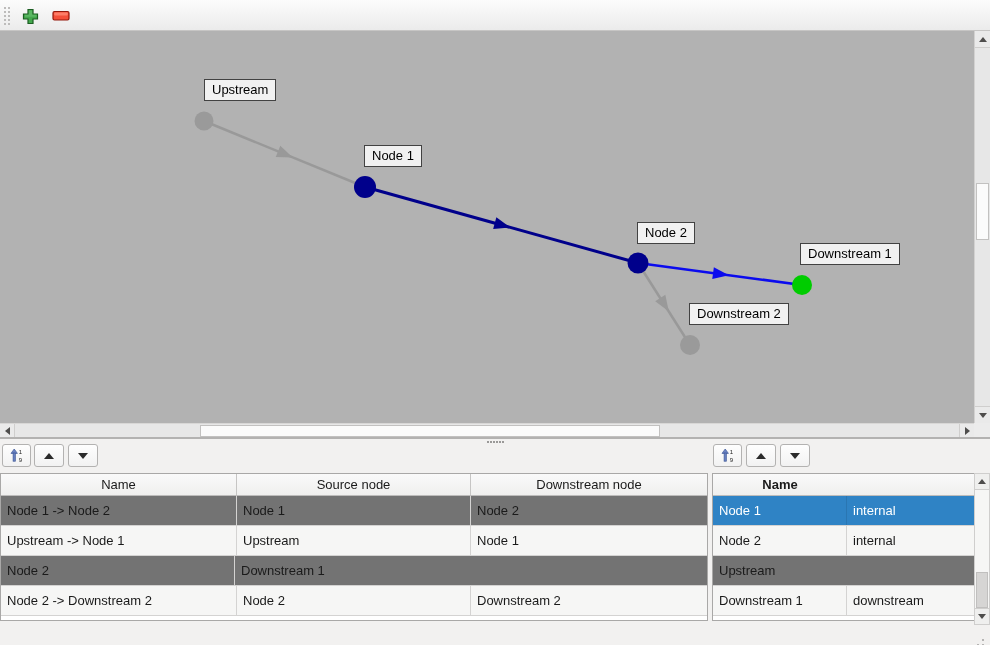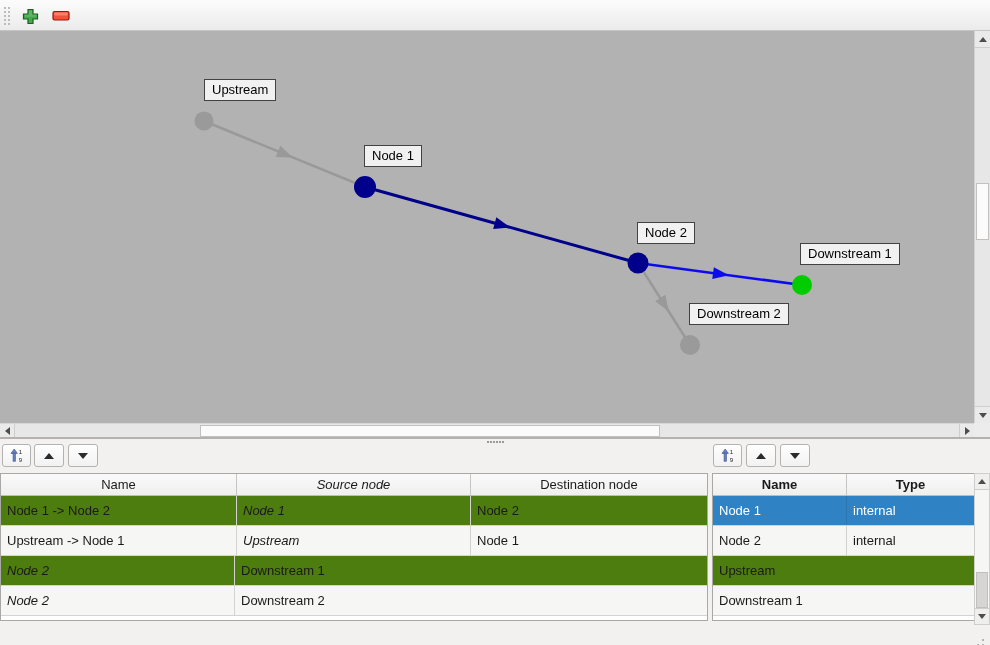--- a/index.html
+++ b/index.html
@@ -51,30 +51,30 @@
   .parr-up{border-left:5px solid transparent;border-right:5px solid transparent;border-bottom:6px solid #2b2b2b;}
   .parr-down{border-left:5px solid transparent;border-right:5px solid transparent;border-top:6px solid #2b2b2b;}
   
   .table{position:absolute;top:473px;background:#fff;border:1px solid #a9a8a7;box-sizing:border-box;}
   .table-left{left:0;width:708px;height:148px;}
   .table-right{left:712px;width:263px;height:148px;}
   .thead{display:flex;height:22px;background:linear-gradient(#fafafa,#efefee);border-bottom:1px solid #bdbcbb;box-sizing:border-box;}
   .th{display:flex;align-items:center;justify-content:center;border-right:1px solid #c6c5c4;box-sizing:border-box;height:100%;}
   .th:last-child{border-right:none;}
   .table-right .th{font-weight:bold;}
-  .tr{display:flex;height:30px;border-bottom:1px solid #d4d3d2;box-sizing:border-box;background:#4d7c0f;}
+  .tr{display:flex;height:30px;border-bottom:1px solid #d4d3d2;box-sizing:border-box;background:#737373;}
   .tr.alt{background:#f6f6f5;align-items:flex-end;}
   .td{line-height:29px;padding-left:6px;border-right:1px solid #d4d3d2;box-sizing:border-box;height:100%;
     white-space:nowrap;overflow:hidden;}
   .td:last-child{border-right:none;}
   .tr.row-selected{color:#fff;}
   .tr.row-selected .td{border-right-color:#2a76b2;}
   .trow-partial{height:4px;background:#fff;}
   
-  .table-left .c1{width:236px;} .table-left .c2{width:234px;font-style:italic;} .table-left .c3{width:236px;}
+  .table-left .c1{width:236px;} .table-left .c2{width:234px;} .table-left .c3{width:236px;}
   .table-right .c1{width:134px;} .table-right .c2{width:127px;}
   
   .vscroll2{position:absolute;left:974px;top:473px;width:16px;height:152px;background:#f6f6f5;border:1px solid #cfcecd;box-sizing:border-box;}
   .vscroll2 .sbtn{left:0;width:14px;height:15px;background:#efefee;}
   .vthumb2{position:absolute;left:1px;width:12px;background:#d6d5d4;border:1px solid #c0bfbe;box-sizing:border-box;}
   
   .statusbar{position:absolute;left:0;top:625px;width:990px;height:20px;background:#f2f1f0;}
   .resize-grip{position:absolute;right:6px;bottom:4px;width:2px;height:2px;background:#b5b4b3;
     box-shadow:-10px 10px #b5b4b3,-5px 10px #b5b4b3,0 10px #b5b4b3,-5px 5px #b5b4b3,0 5px #b5b4b3,0 0 #b5b4b3;}
 </style>
@@ -174,61 +174,62 @@
     <div class="arr parr-up"></div>
   </div>
 <div class="pbtn" style="left:780px;width:30px;">
     <div class="arr parr-down"></div>
   </div>
 
 <div class="table table-left">
   <div class="thead">
     <div class="th c1">Name</div>
     <div class="th c2">Source node</div>
-    <div class="th c3">Destination node</div>
+    <div class="th c3">Downstream node</div>
   </div>
   <div class="tr">
     <div class="td c1">Node 1 -&gt; Node 2</div>
     <div class="td c2">Node 1</div>
     <div class="td c3">Node 2</div>
   </div>
   <div class="tr alt">
     <div class="td c1">Upstream -&gt; Node 1</div>
     <div class="td c2">Upstream</div>
     <div class="td c3">Node 1</div>
   </div>
   <div class="tr">
     <div class="td c2">Node 2</div>
     <div class="td c3">Downstream 1</div>
   </div>
   <div class="tr alt">
+    <div class="td c1">Node 2 -&gt; Downstream 2</div>
     <div class="td c2">Node 2</div>
     <div class="td c3">Downstream 2</div>
   </div>
   <div class="trow-partial"></div>
 </div>
 
 <div class="table table-right">
   <div class="thead">
     <div class="th c1">Name</div>
-    <div class="th c2">Type</div>
   </div>
   <div class="tr row-selected" style="background: rgb(47, 131, 197);">
     <div class="td c1">Node 1</div>
     <div class="td c2">internal</div>
   </div>
   <div class="tr alt">
     <div class="td c1">Node 2</div>
     <div class="td c2">internal</div>
   </div>
   <div class="tr">
     <div class="td c1">Upstream</div>
   </div>
   <div class="tr alt">
     <div class="td c1">Downstream 1</div>
+    <div class="td c2">downstream</div>
   </div>
   <div class="trow-partial"></div>
 </div>
 
 <div class="vscroll2">
   <div class="sbtn" style="top:0;border-bottom:1px solid #cfcecd;">
       <div class="arr arr-up"></div>
     </div>
   <div class="vthumb2" style="top:98px;height:36px;"></div>
   <div class="sbtn" style="bottom:0;border-top:1px solid #cfcecd;">

